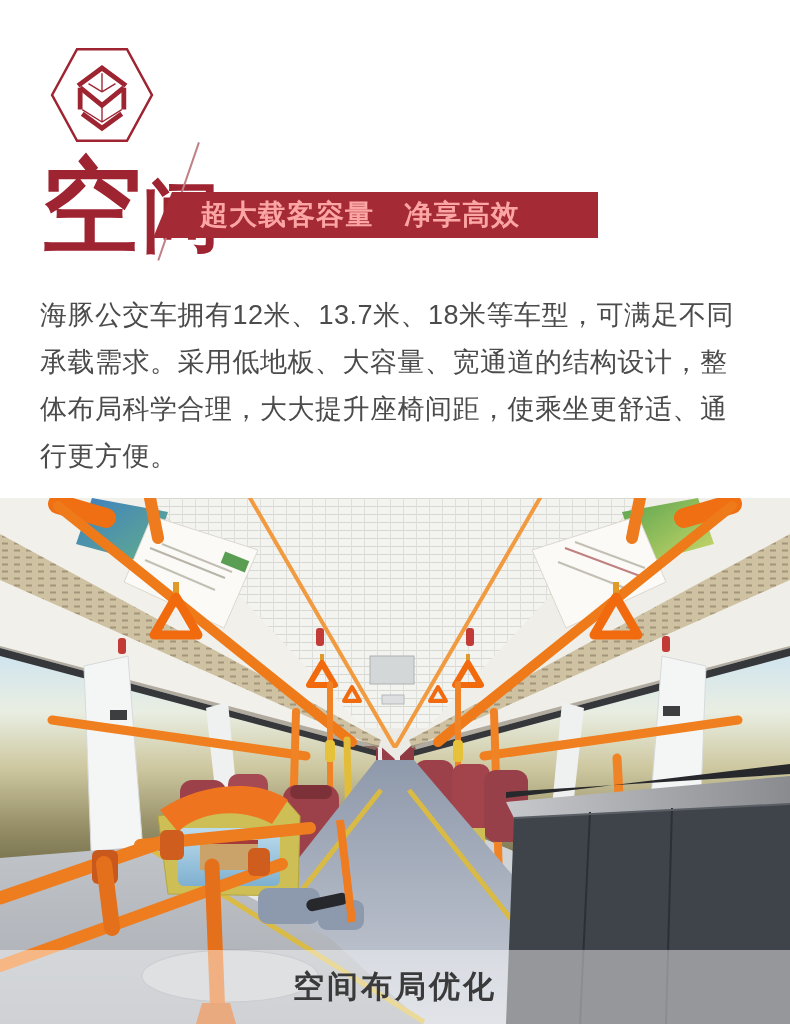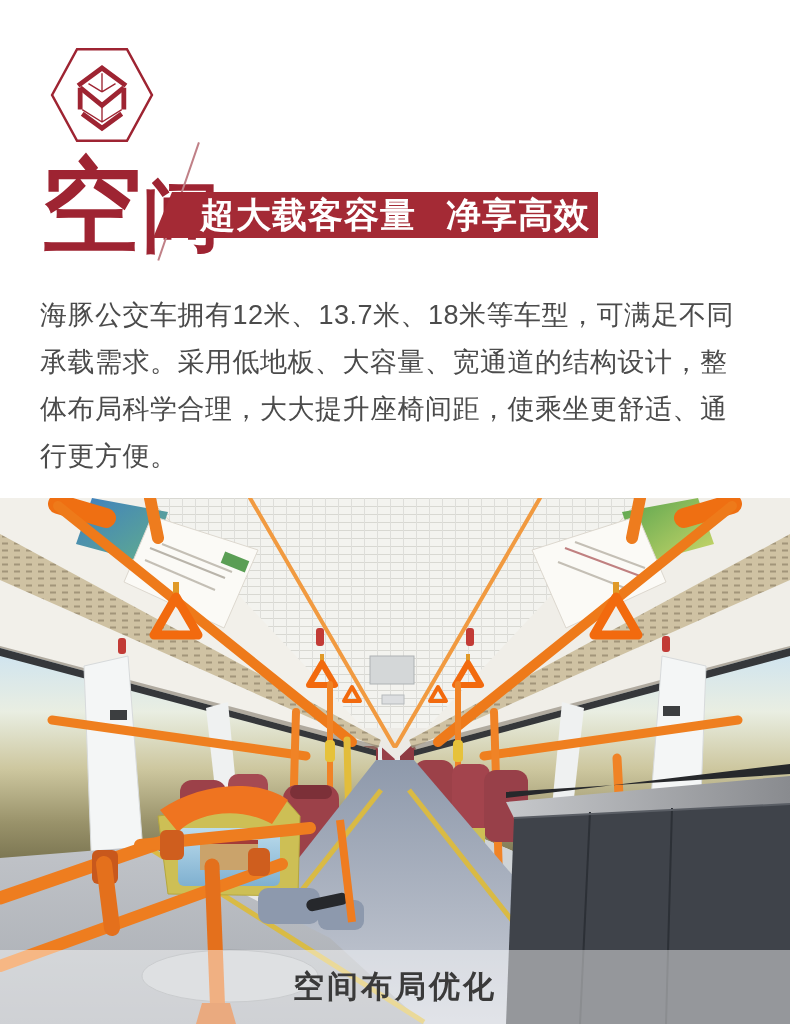--- a/index.html
+++ b/index.html
@@ -10,21 +10,21 @@
   .title{position:absolute;left:40px;top:156px;display:flex;align-items:flex-end;
          font-family:"Liberation Serif","DejaVu Serif",serif;color:#9e2432;line-height:1;}
   .title .c1{font-size:102px;font-weight:700;}
   .title .c2{font-size:78px;font-weight:700;transform:translateY(-2px);}
   .slash{position:absolute;left:198px;top:142px;width:2px;height:125px;background:#c08087;
          transform:rotate(19deg);transform-origin:0 0;}
   .banner{position:absolute;left:153px;top:192px;width:445px;height:46px;background:#a42a35;
           clip-path:polygon(19px 0,100% 0,100% 100%,0 100%);
           display:flex;align-items:center;padding-left:47px;box-sizing:border-box;}
   .banner span{font-family:"Liberation Serif","DejaVu Serif",serif;font-weight:700;
-               color:#ffffff;font-size:35px;letter-spacing:1px;white-space:nowrap;}
+               color:#fca5a5;font-size:28px;letter-spacing:1px;white-space:nowrap;}
   .banner .p2{margin-left:30px;font-family:Liberation Mono, monospace;}
   
   .intro{position:absolute;left:40px;top:265px;width:714px;font-size:27px;line-height:47px;
          color:#4b4b4b;letter-spacing:0.5px;text-align:left;}
   
   .photo{position:absolute;left:0;top:498px;width:790px;height:526px;overflow:hidden;background:#e8e8e6;}
   .caption-band{position:absolute;left:0;bottom:0;width:790px;height:74px;
                 background:rgba(255,255,255,0.45);display:flex;align-items:center;justify-content:center;text-align:right;}
   .caption{font-size:31px;font-weight:700;color:#3a3a3a;letter-spacing:3px;}
 </style>

